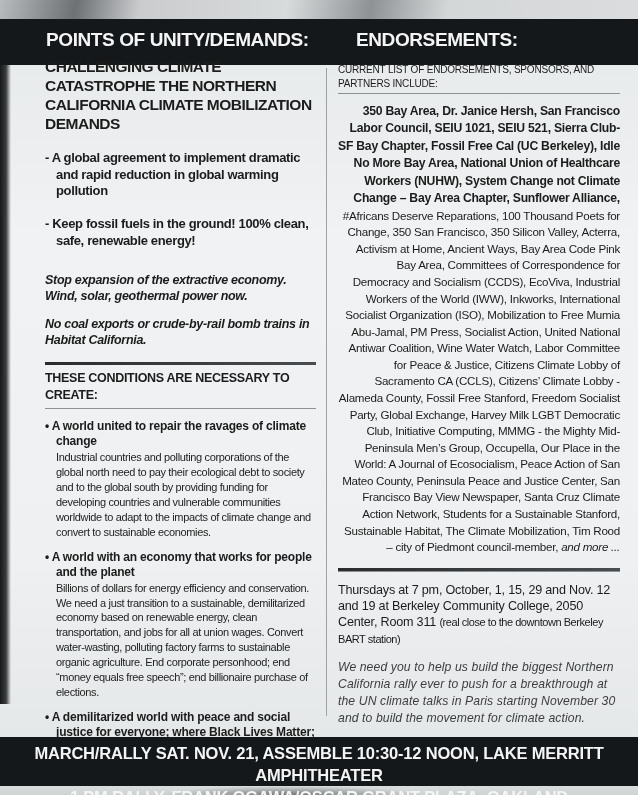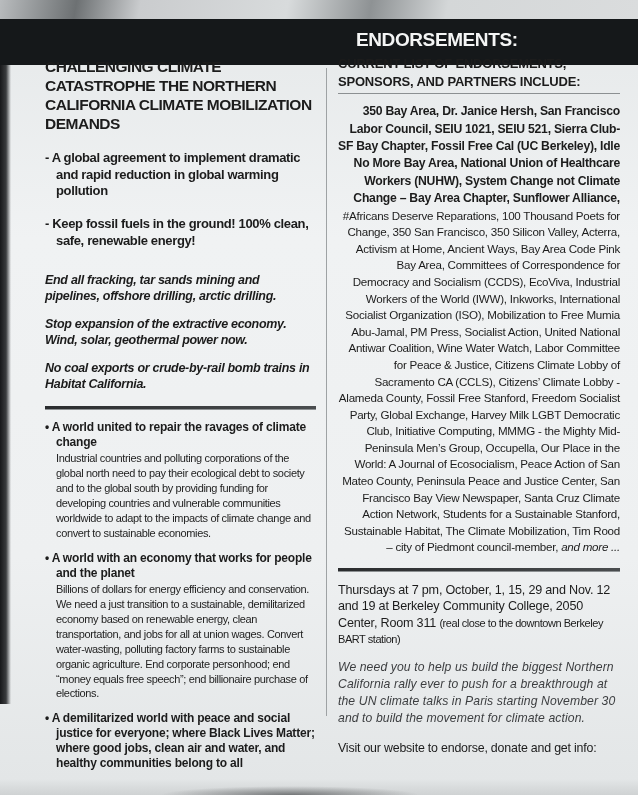--- a/index.html
+++ b/index.html
@@ -34,56 +34,57 @@
   .demand{font-size:13px;font-weight:bold;letter-spacing:-0.35px;line-height:1.3;margin:16px 0 13px 0;padding-left:11px;text-indent:-11px;}
   .italic-block{font-size:12.5px;font-weight:bold;font-style:italic;letter-spacing:-0.3px;line-height:1.28;margin:0 0 12px 0;}
   .italic-group{margin-top:22px;}
   .rule-thick{height:3px;background:linear-gradient(90deg,#2a2c2e,#4a4d4f);border:none;margin:14px 0 0 0;}
   .rule-thin{height:1px;background:#8c9092;border:none;margin:0;}
   .sect-head{font-size:12.5px;font-weight:bold;letter-spacing:-0.3px;margin:5px 0 4px 0;}
   .condition{margin:10px 0 0 0;padding-left:11px;}
   .cond-title{font-size:12px;font-weight:bold;letter-spacing:-0.2px;line-height:1.25;text-indent:-11px;margin:0;}
   .cond-body{font-size:11px;letter-spacing:-0.35px;line-height:1.36;margin:1px 0 0 0;color:#232323;}
   
-  .r-head{font-size:13px;font-weight:bold;letter-spacing:-0.2px;line-height:1.35;margin:0 0 3px 0;}
+  .r-head{font-size:10px;font-weight:normal;letter-spacing:-0.2px;line-height:1.35;margin:8px 0 3px 0;}
   .endorsers{font-size:11.6px;line-height:1.43;letter-spacing:-0.25px;margin:9px 0 0 0;text-align:right;}
   .endorsers .bold{font-weight:bold;font-size:12.2px;}
   .endorsers .more{font-style:italic;}
   .meetings{font-size:12.6px;font-weight:normal;letter-spacing:-0.2px;line-height:1.3;margin:10px 0 0 0;}
   .meetings .note{font-size:11px;letter-spacing:-0.45px;}
   .appeal{font-size:12.2px;font-style:italic;color:#3c3e40;line-height:1.38;margin:12px 0 0 0;letter-spacing:0.1px;}
   .visit{font-size:12.4px;font-weight:normal;letter-spacing:-0.2px;margin:13px 0 2px 0;} .mt12{margin-top:12px;}
 </style>
 </head>
 <body>
 
 <div class="page">
   <div class="scan-top"></div>
   <div class="scan-left"></div>
   <div class="scan-bottom-smudge"></div>
 
   <div class="bar header">
+    <div class="bar-title left">POINTS OF UNITY/DEMANDS:</div>
     <div class="bar-title right">ENDORSEMENTS:</div>
   </div>
 
   <div class="divider"></div>
 
   <div class="col col-left">
     <p class="headline">CHALLENGING CLIMATE CATASTROPHE THE NORTHERN CALIFORNIA CLIMATE MOBILIZATION DEMANDS</p>
 
     <p class="demand">- A global agreement to implement dramatic and rapid reduction in global warming pollution</p>
     <p class="demand">- Keep fossil fuels in the ground! 100% clean, safe, renewable energy!</p>
 
     <div class="italic-group">
-      <p class="italic-block">End all fracking, tar sands mining and pipelines, offshore drilling, arctic drilling.</p>
       <p class="italic-block">Stop expansion of the extractive economy. Wind, solar, geothermal power now.</p>
       <p class="italic-block">No coal exports or crude-by-rail bomb trains in Habitat California.</p>
     </div>
 
     <hr class="rule-thick">
+    <p class="sect-head">THESE CONDITIONS ARE NECESSARY TO CREATE:</p>
     <hr class="rule-thin">
 
     <div class="condition">
       <p class="cond-title"><span>•</span> <span>A world united to repair the ravages of climate change</span></p>
       <p class="cond-body">Industrial countries and polluting corporations of the global north need to pay their ecological debt to society and to the global south by providing funding for developing countries and vulnerable communities worldwide to adapt to the impacts of climate change and convert to sustainable economies.</p>
     </div>
     <div class="condition">
       <p class="cond-title"><span>•</span> <span>A world with an economy that works for people and the planet</span></p>
       <p class="cond-body">Billions of dollars for energy efficiency and conservation. We need a just transition to a sustainable, demilitarized economy based on renewable energy, clean transportation, and jobs for all at union wages. Convert water-wasting, polluting factory farms to sustainable organic agriculture. End corporate personhood; end “money equals free speech”; end billionaire purchase of elections.</p>
     </div>
@@ -104,13 +105,19 @@
     <hr class="rule-thin">
 
     <p class="meetings"><span>Thursdays at 7 pm, October, 1, 15, 29 and Nov. 12 and 19 at Berkeley Community College, 2050 Center, Room 311 </span><span class="note">(real close to the downtown Berkeley BART station)</span></p>
 
     <p class="appeal">We need you to help us build the biggest Northern California rally ever to push for a breakthrough at the UN climate talks in Paris starting November 30 and to build the movement for climate action.</p>
 
     <p class="visit">Visit our website to endorse, donate and get info:</p>
 
   </div>
 
+  <div class="bar footer">
+    <div class="footer-inner">
+      <div class="footer-line">MARCH/RALLY SAT. NOV. 21, ASSEMBLE 10:30-12 NOON, LAKE MERRITT AMPHITHEATER</div>
+      <div class="footer-line">1 PM RALLY, FRANK OGAWA/OSCAR GRANT PLAZA, OAKLAND</div>
+    </div>
+  </div>
 </div>
 
 </body></html>

